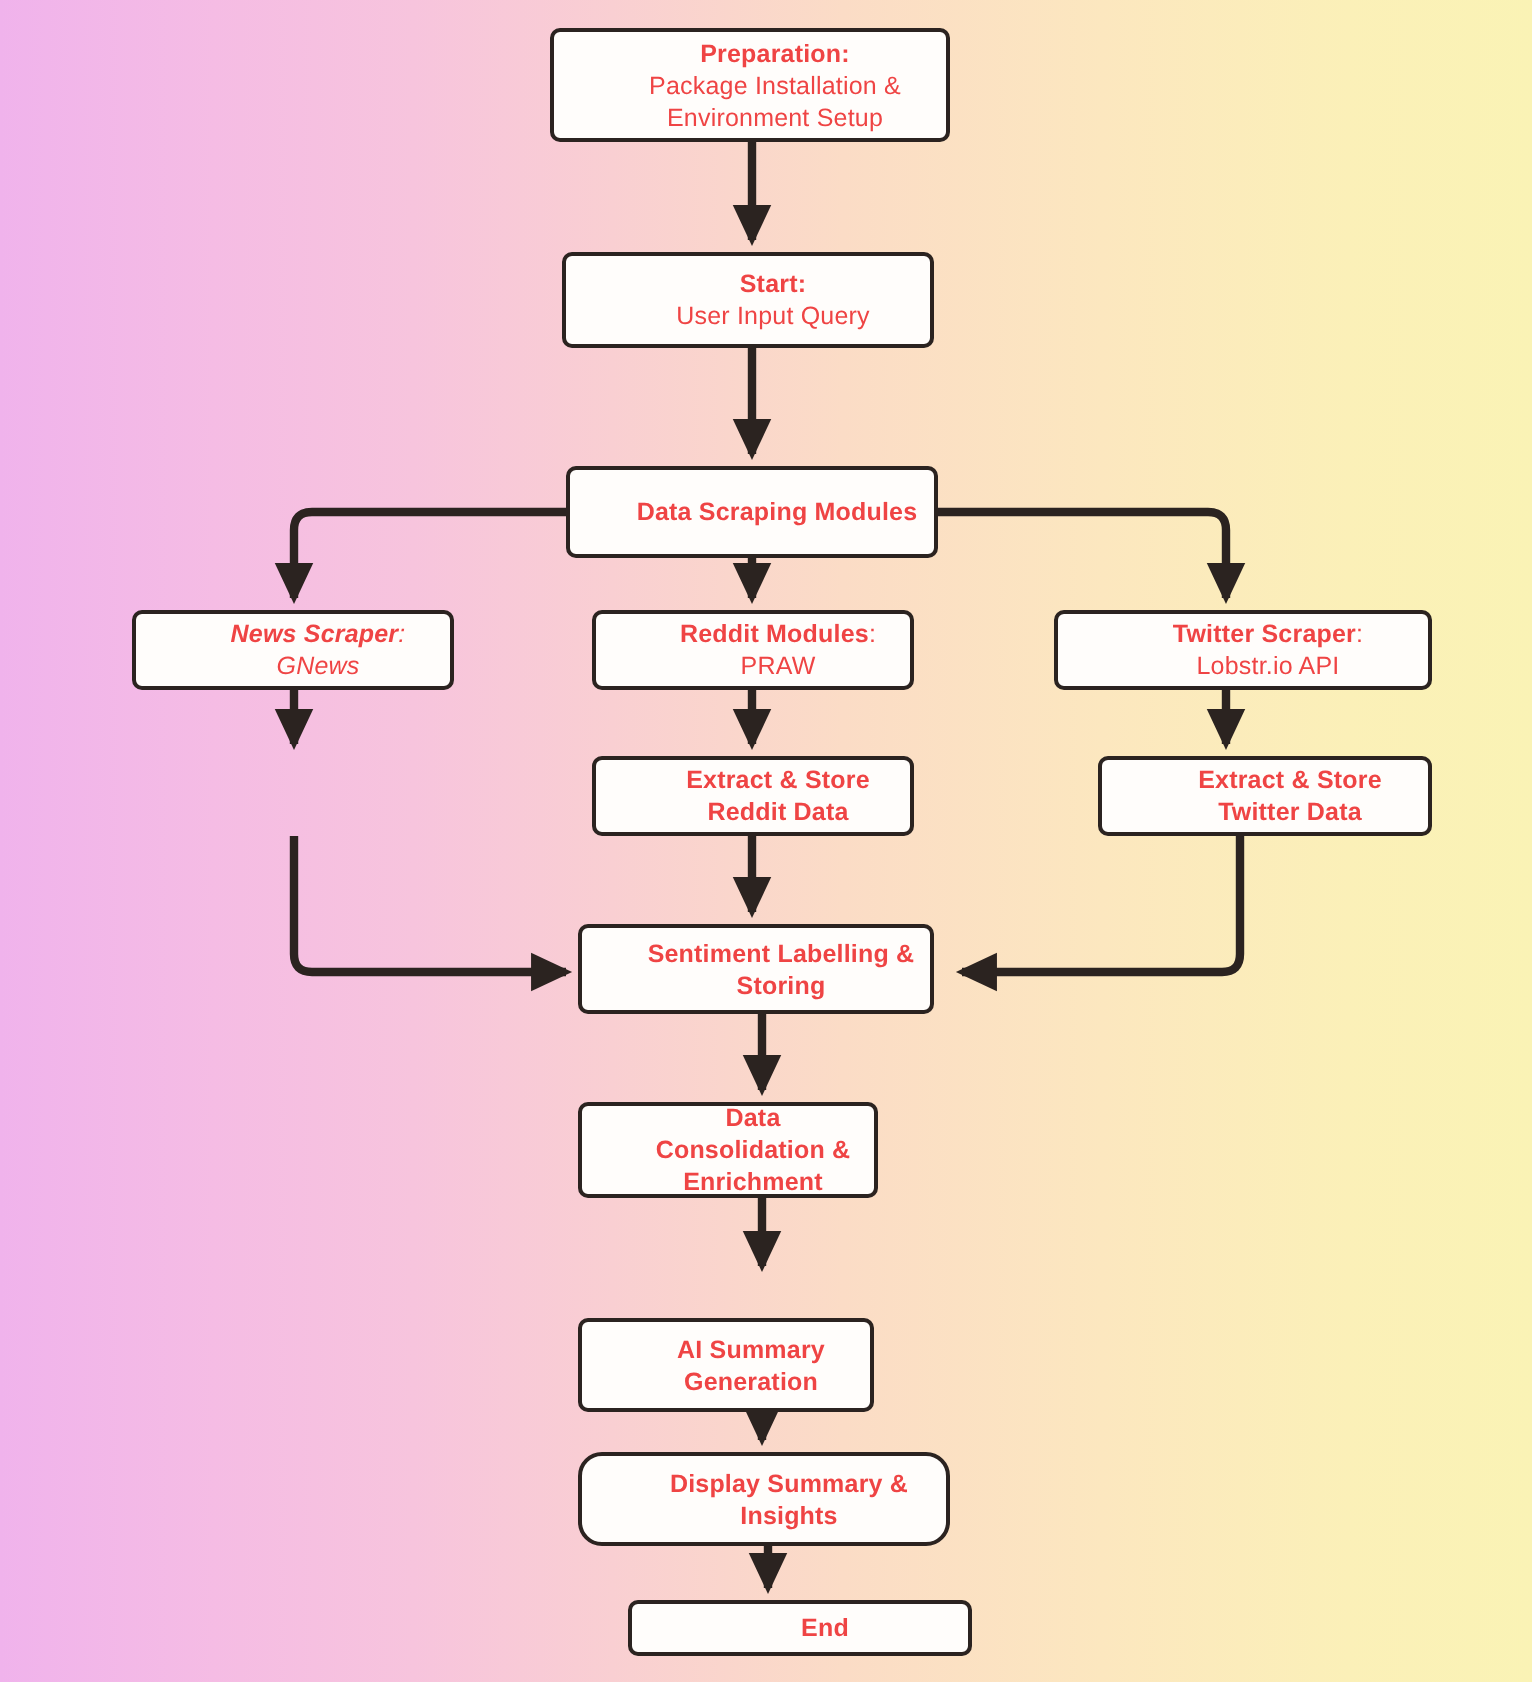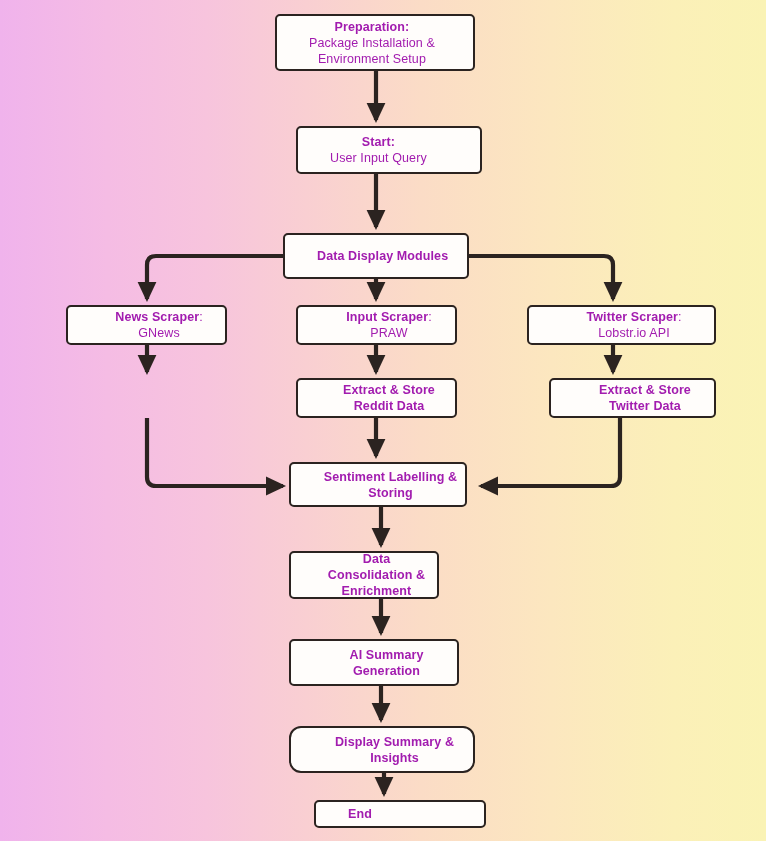--- a/index.html
+++ b/index.html
@@ -35,48 +35,49 @@
     pointer-events: none;
   }
   .node {
     position: absolute;
     box-sizing: border-box;
     background: #fffdfb;
     border: 2px solid #2b2320;
     border-radius: 5px;
     display: flex;
     align-items: center;
+    justify-content: center;
     text-align: center;
-    color: #a21caf;
+    color: #ef4444;
     font-size: 12.5px;
     line-height: 1.28;
     letter-spacing: 0.1px;
     z-index: 2;
     padding-left: 25px;
   }
   .node .lbl {
     display: block;
     padding: 0 7px;
     white-space: pre-line;
   }
   .bold {
     font-weight: bold;
   }
   .n-prep        { left: 275px; top: 14px;  width: 200px; height: 57px; }
-  .n-start       { left: 296px; top: 126px; width: 186px; height: 48px; }
+  .n-start       { left: 281px; top: 126px; width: 186px; height: 48px; }
   .n-scrape      { left: 283px; top: 233px; width: 186px; height: 46px; }
-  .n-news        { left: 66px;  top: 305px; width: 161px; height: 40px; }
+  .n-news        { left: 66px;  top: 305px; width: 161px; height: 40px; font-style: italic; }
   .n-reddit      { left: 296px; top: 305px; width: 161px; height: 40px; }
   .n-twitter     { left: 527px; top: 305px; width: 189px; height: 40px; }
   .n-exnews      { left: 66px;  top: 378px; width: 161px; height: 40px; }
   .n-exreddit    { left: 296px; top: 378px; width: 161px; height: 40px; }
   .n-extwitter   { left: 529px; top: 378px; width: 167px; height: 40px; margin-left: 20px; }
   .n-sentiment   { left: 289px; top: 462px; width: 178px; height: 45px; }
   .n-consol      { left: 289px; top: 551px; width: 150px; height: 48px; }
-  .n-summary     { left: 289px; top: 639px; width: 170px; height: 47px; }
+  .n-summary     { left: 289px; top: 659px; width: 148px; height: 47px; }
   .n-display     { left: 289px; top: 726px; width: 186px; height: 47px; border-radius: 12px; }
   .n-end         { left: 314px; top: 800px; width: 172px; height: 28px; font-weight: bold; }
 </style>
 </head>
 <body>
 
 <div id="canvas">
 
   <svg id="edges" viewBox="0 0 766 841" width="766" height="841" xmlns="http://www.w3.org/2000/svg">
     <defs>
@@ -108,29 +109,29 @@
 Package Installation &amp;
 Environment Setup</span></span>
   </div>
 
   <div class="node n-start">
     <span class="lbl"><b class="bold">Start:</b><span>
 User Input Query</span></span>
   </div>
 
   <div class="node n-scrape">
-    <span class="lbl"><b class="bold">Data Display Modules</b><span></span></span>
+    <span class="lbl"><b class="bold">Data Scraping Modules</b><span></span></span>
   </div>
 
   <div class="node n-news">
     <span class="lbl"><b class="bold">News Scraper</b><span>: GNews</span></span>
   </div>
 
   <div class="node n-reddit">
-    <span class="lbl"><b class="bold">Input Scraper</b><span>: PRAW</span></span>
+    <span class="lbl"><b class="bold">Reddit Modules</b><span>: PRAW</span></span>
   </div>
 
   <div class="node n-twitter">
     <span class="lbl"><b class="bold">Twitter Scraper</b><span>: Lobstr.io API</span></span>
   </div>
 
 
   <div class="node n-exreddit">
     <span class="lbl"><b class="bold">Extract &amp; Store Reddit Data</b></span>
   </div>

